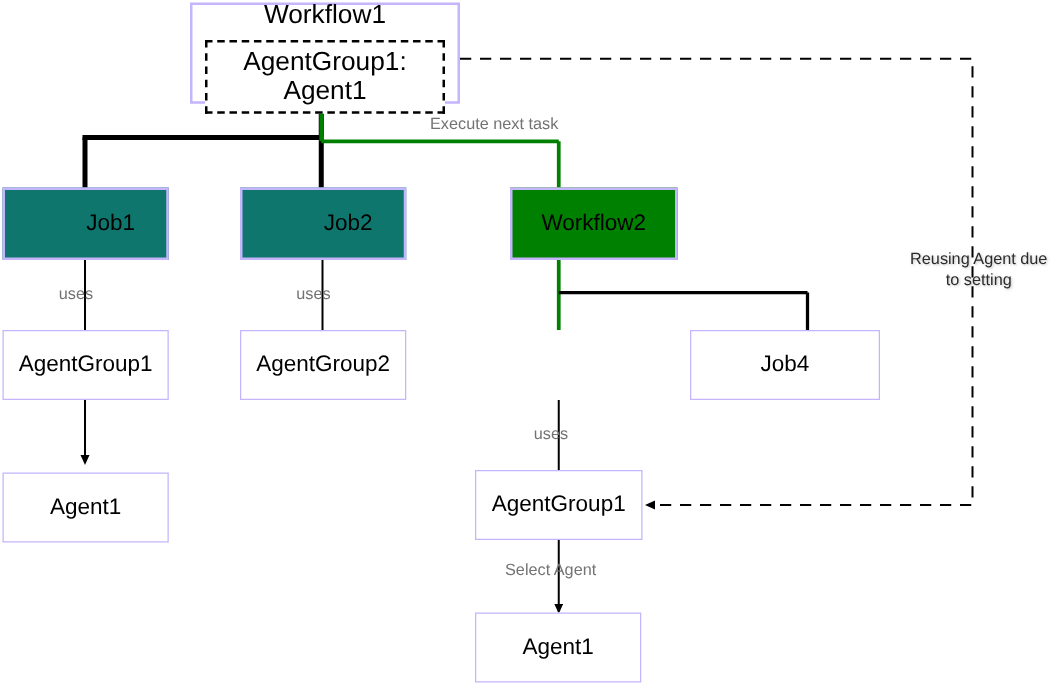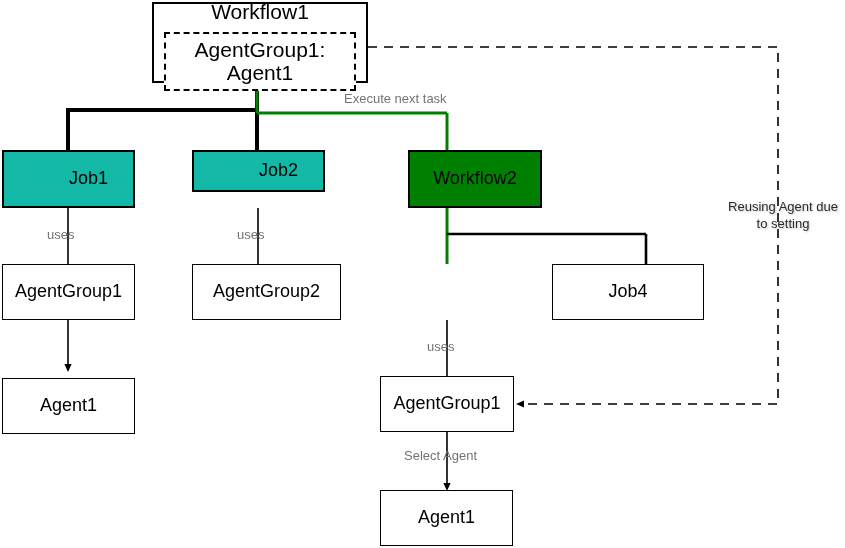--- a/index.html
+++ b/index.html
@@ -21,32 +21,32 @@
     position: absolute;
     left: 0;
     top: 0;
     width: 845px;
     height: 548px;
     pointer-events: none;
   }
   .node {
     position: absolute;
     box-sizing: border-box;
-    border: 2px solid #000000;
+    border: 2px solid #c4b5fd;
     background: #ffffff;
     display: flex;
     align-items: center;
     justify-content: center;
     color: #000000;
     font-size: 18px;
     font-family: "Liberation Sans", sans-serif;
     line-height: 1.1;
     text-align: center;
   }
-  .node.gray   { background: #14b8a6; border-width: 2px; padding-left: 40px; }
+  .node.gray   { background: #0f766e; border-width: 2px; padding-left: 40px; }
   .node.green  { background: #008000; border-width: 2px; margin-left: 28px; }
   .node.plain  { border-width: 1.5px; }
   .node.header {
     align-items: flex-start;
     justify-content: center;
     padding-top: 4px;
     border-width: 2px;
     flex-direction: column;
   }
   .wf1-title {
@@ -148,33 +148,33 @@
 
   <div class="node header" style="left:152px; top:2px; width:216px; height:81px;">
     <div class="wf1-title">Workflow1</div>
     <div class="wf1-inner">AgentGroup1: Agent1</div>
   </div>
 
   <div class="node gray" style="left:2px; top:150px; width:133px; height:58px;">
     <span>Job1</span>
   </div>
 
-  <div class="node gray" style="left:192px; top:150px; width:133px; height:42px;">
+  <div class="node gray" style="left:192px; top:150px; width:133px; height:58px;">
     <span>Job2</span>
   </div>
 
   <div class="node green" style="left:380px; top:150px; width:134px; height:58px;">
     <span>Workflow2</span>
   </div>
 
   <div class="node plain" style="left:2px; top:264px; width:133px; height:56px;">
     <span>AgentGroup1</span>
   </div>
 
-  <div class="node plain" style="left:192px; top:264px; width:149px; height:56px;">
+  <div class="node plain" style="left:192px; top:264px; width:133px; height:56px;">
     <span>AgentGroup2</span>
   </div>
 
 
   <div class="node plain" style="left:552px; top:264px; width:152px; height:56px;">
     <span>Job4</span>
   </div>
 
   <div class="node plain" style="left:2px; top:378px; width:133px; height:56px;">
     <span>Agent1</span>

